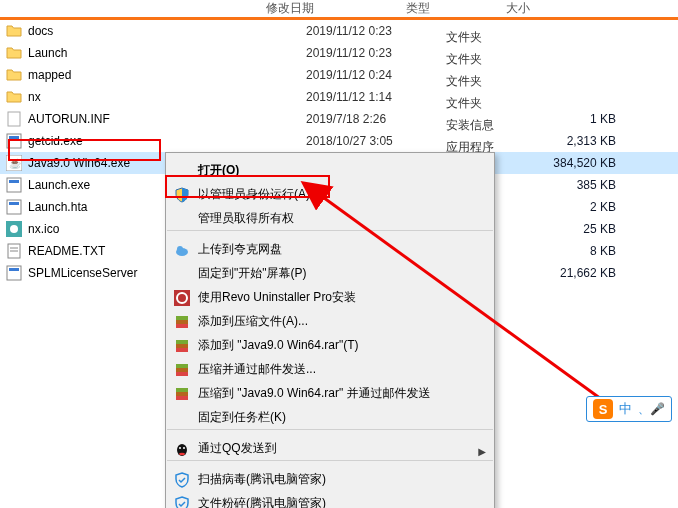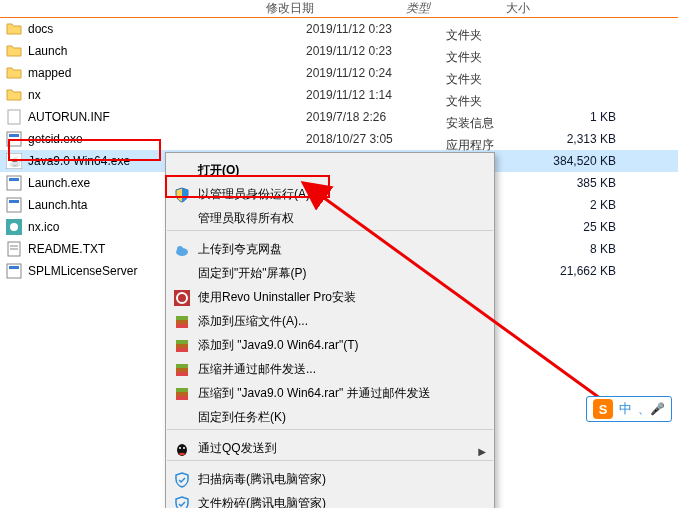--- a/index.html
+++ b/index.html
@@ -1,21 +1,21 @@
 <!DOCTYPE html>
 <html><head>
   <meta charset="utf-8">
   <style>
     * { margin: 0; padding: 0; box-sizing: border-box; font-family: "Microsoft YaHei", "Segoe UI", sans-serif; }
     body { font-size: 12px; background: #fff; width: 678px; height: 508px; overflow: hidden; position: relative; }
     .explorer { width: 100%; }
-    .header { display: flex; padding: 0 6px; color: #555; font-size: 12px; border-bottom: 1px solid #f97316; }
+    .header { display: flex; padding: 0 6px; color: #555; font-size: 12px; border-bottom: 3px solid #f97316; }
     .col-name { width: 260px; padding-left: 24px; }
     .col-date { width: 140px; }
-    .col-type { width: 100px; font-style: italic; }
+    .col-type { width: 100px; }
     .col-size { width: 100px; text-align: left; padding-right: 30px; }
     .row { display: flex; align-items: center; height: 22px; padding: 0 6px; }
     .row .cell-name { width: 260px; display: flex; align-items: center; gap: 6px; }
     .row .cell-date { width: 140px; color: #333; margin-left: 40px; }
     .row .cell-type { width: 100px; color: #333; margin-top: 12px; }
     .row .cell-size { width: 100px; text-align: right; color: #0f172a; padding-right: 30px; }
     .icon { width: 16px; height: 16px; display: inline-flex; align-items: center; justify-content: center; font-size: 13px; }
     .selected { background: #cce8ff; }
     .redbox1 { position: absolute; border: 2px solid #e00; left: 8px; top: 139px; width: 153px; height: 22px; pointer-events: none; }
     .redbox2 { position: absolute; border: 2px solid #e00; left: 165px; top: 175px; width: 165px; height: 23px; pointer-events: none; }

